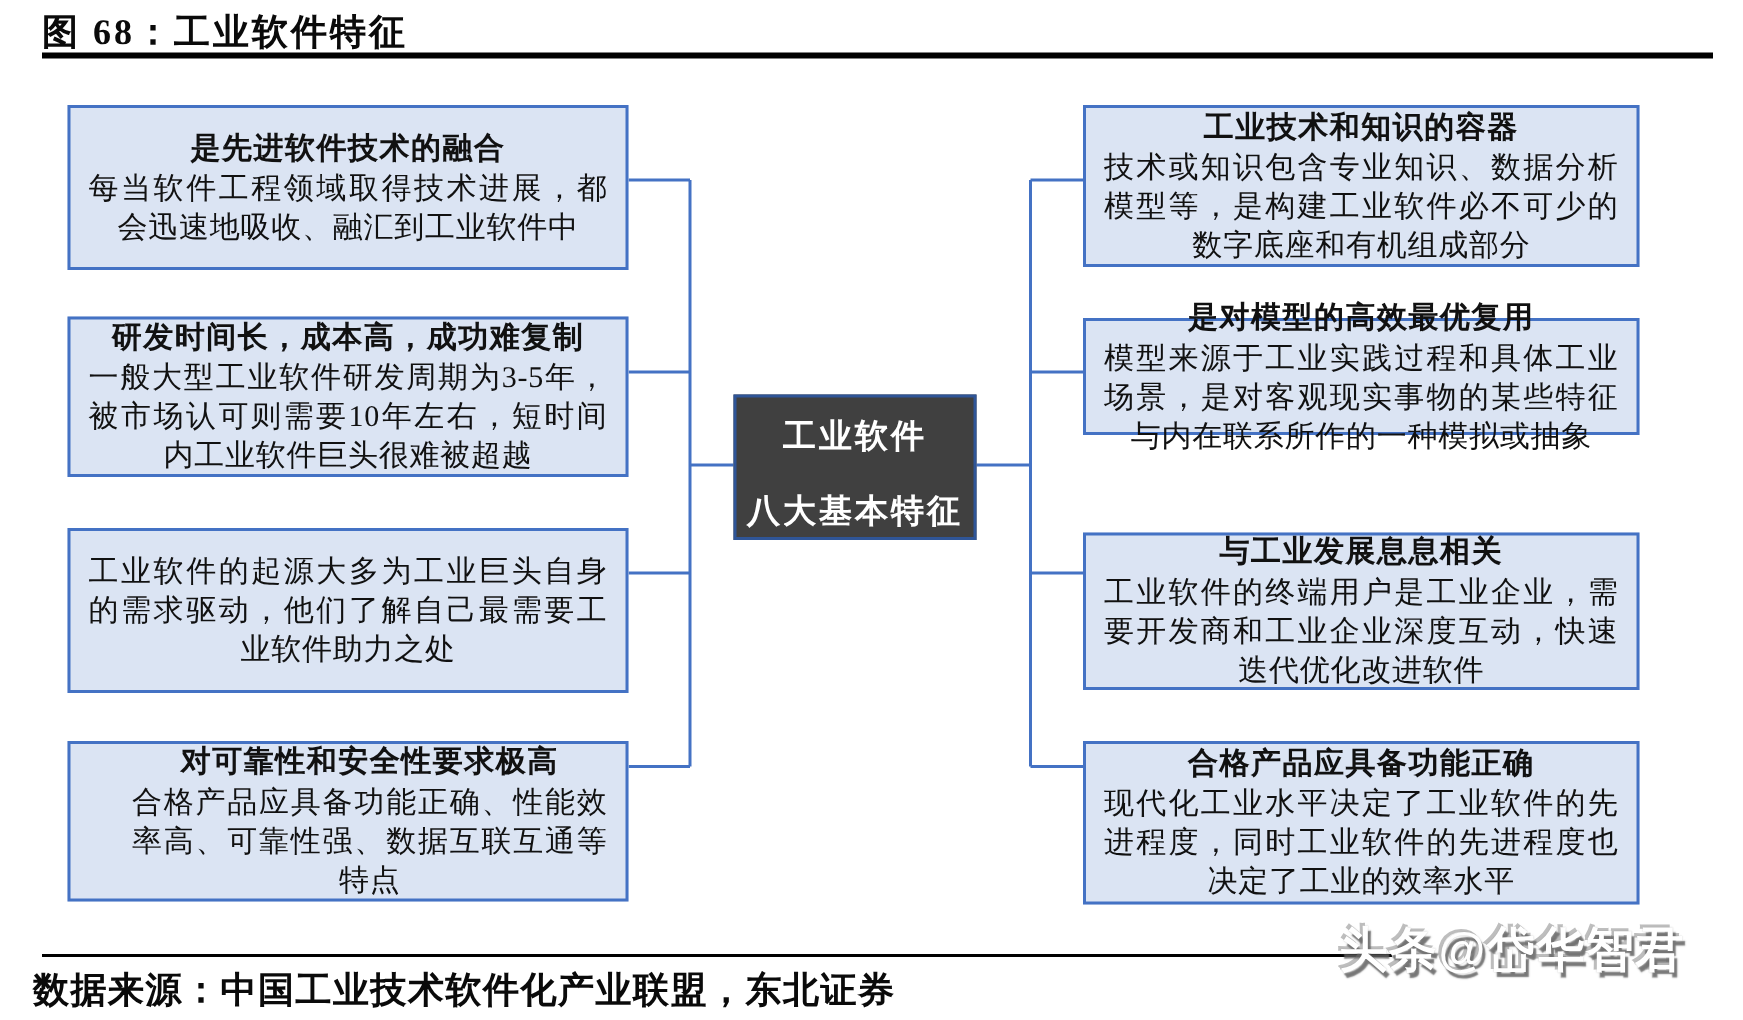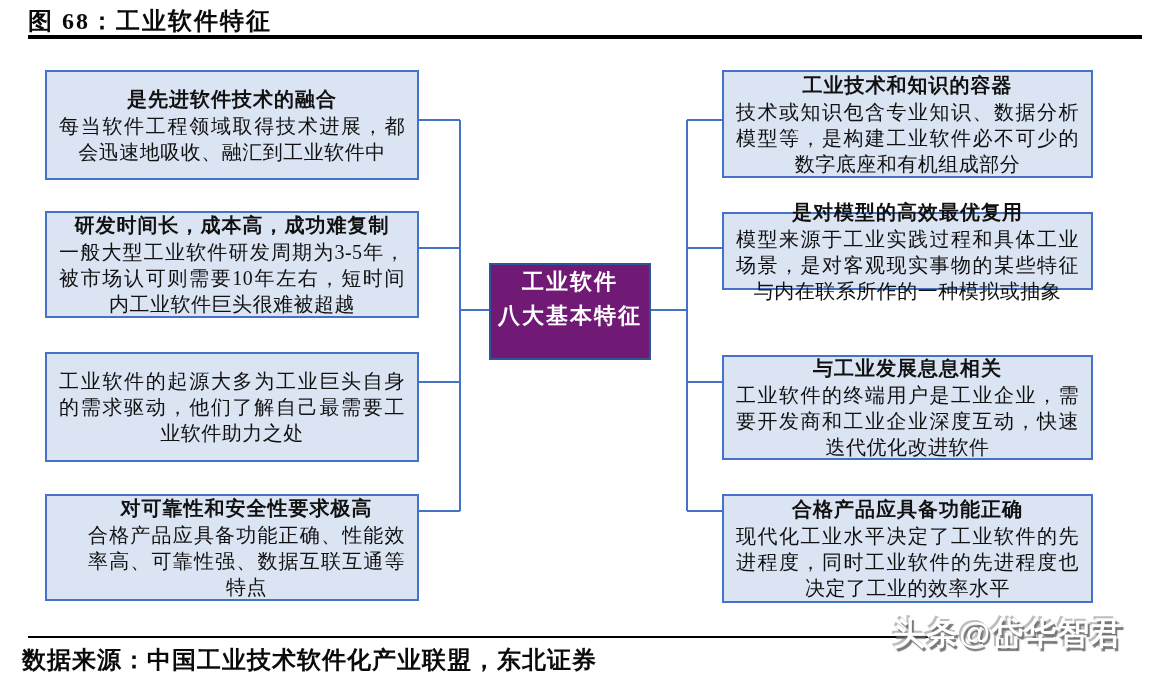--- a/index.html
+++ b/index.html
@@ -36,24 +36,24 @@
   .lb1{top:70px;height:110px;}
   .lb2{top:211px;height:107px;justify-content:center;}
   .lb3{top:352px;height:110px;}
   .lb4{top:494px;height:107px;padding-left:41px;}
   .rb1{top:70px;height:108px;}
   .rb2{top:212px;height:78px;}
   .rb3{top:355px;height:105px;}
   .rb4{top:494px;height:109px;}
   .center-node{
     position:absolute;left:489px;top:263px;width:162px;height:97px;
-    box-sizing:border-box;background:#701a75;border:2px solid #2f5597;
-    display:flex;flex-direction:column;justify-content:flex-start;align-items:center;
+    box-sizing:border-box;background:#404040;border:2px solid #2f5597;
+    display:flex;flex-direction:column;justify-content:flex-end;align-items:center;
     color:#ffffff;font-weight:bold;font-size:22px;line-height:34px;
-    letter-spacing:2px;text-align:center;
+    letter-spacing:2px;text-align:center;gap:16px;
   }
   .connector-svg{position:absolute;left:0;top:0;pointer-events:none;}
   .footer-rule{
     position:absolute;left:28px;top:636px;width:900px;height:2px;background:#000;
   }
   .data-source{
     position:absolute;left:22px;top:644px;
     font-size:24px;font-weight:700;color:#0a0a0a;letter-spacing:1px;
   }
   .watermark{

